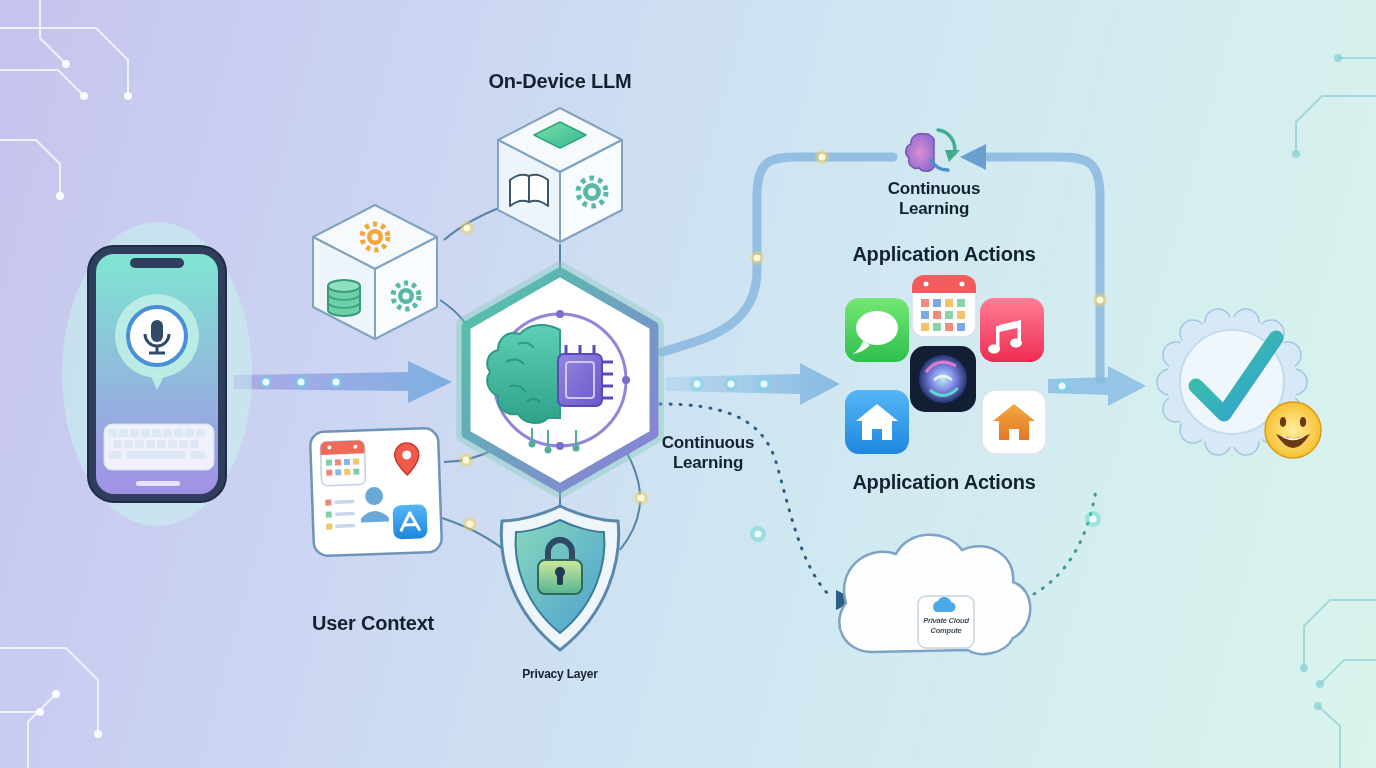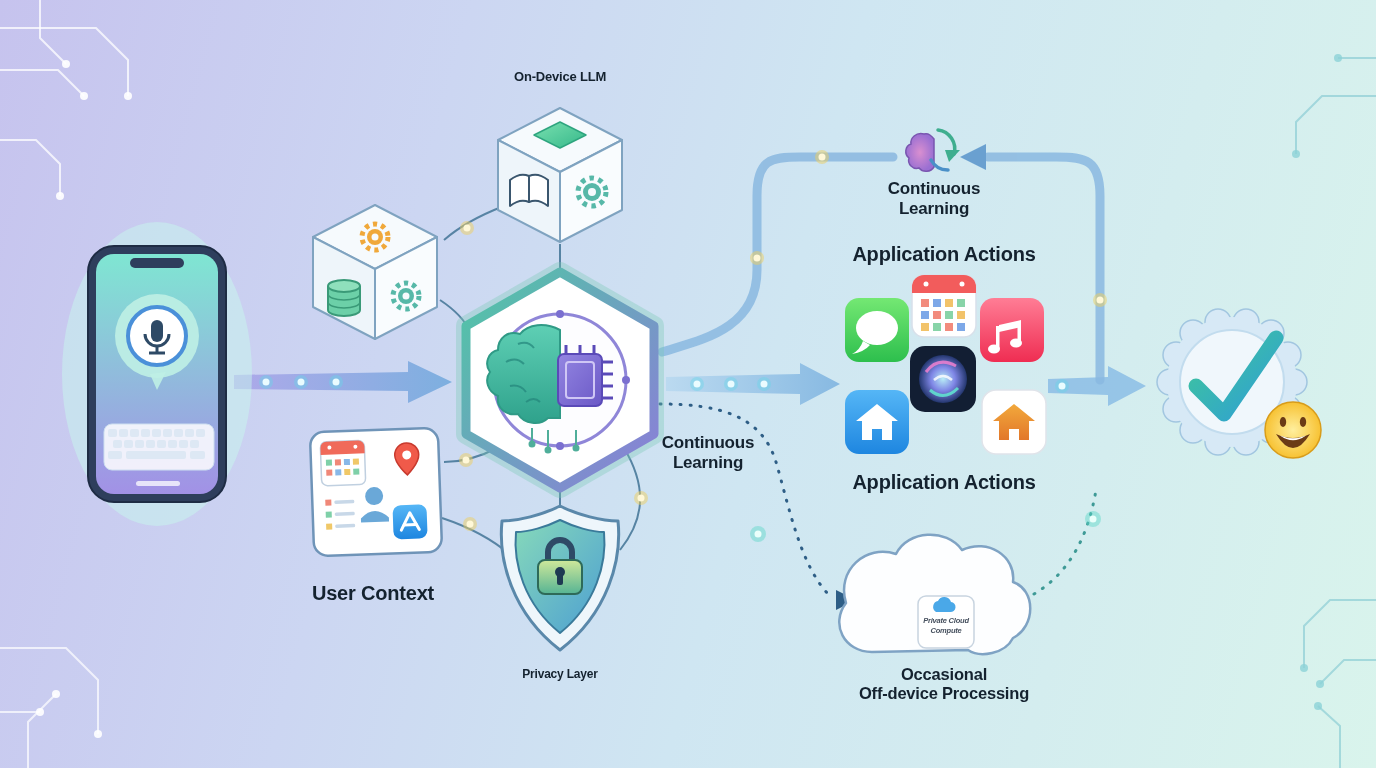--- a/index.html
+++ b/index.html
@@ -478,26 +478,22 @@
           <circle cx="758" cy="534" r="8" fill="#5ad8c8" opacity="0.45"></circle>
           <circle cx="758" cy="534" r="3.5" fill="#eafffb"></circle>
         </g>
   <g>
           <circle cx="1093" cy="519" r="8" fill="#5ad8c8" opacity="0.45"></circle>
           <circle cx="1093" cy="519" r="3.5" fill="#eafffb"></circle>
         </g>
 </g>
 </svg>
 
-<div class="lbl" style="left:450px;top:70px;width:220px;font-size:13px;">On-Device LLM</div>
+<div class="lbl" style="left:450px;top:70px;width:220px;font-size:20px;">On-Device LLM</div>
 <div class="lbl" style="left:874px;top:179px;width:120px;font-size:17px;">Continuous Learning</div>
 <div class="lbl" style="left:843px;top:243px;width:202px;font-size:20px;">Application Actions</div>
 <div class="lbl" style="left:841px;top:471px;width:206px;font-size:20px;">Application Actions</div>
 <div class="lbl" style="left:650px;top:433px;width:116px;font-size:17px;">Continuous Learning</div>
-<div class="lbl" style="left:294px;top:582px;width:158px;font-size:20px;">User Context</div>
+<div class="lbl" style="left:294px;top:612px;width:158px;font-size:20px;">User Context</div>
 <div class="lbl" style="left:476px;top:668px;width:168px;font-size:12px;">Privacy Layer</div>
-<div class="lbl" style="left:836px;top:665px;width:216px;font-size:16.5px;">
-  <div>Occasional</div>
-  <div>Off-device Processing</div>
+<div class="lbl tiny" style="left:921px;top:616px;width:50px;font-size:7.5px;font-style:italic;">Private Cloud Compute</div>
+
 </div>
-<div class="lbl tiny" style="left:921px;top:616px;width:50px;font-size:7.5px;font-style:italic;">Private Cloud Compute</div>
-
-</div>
 
 </body></html>

